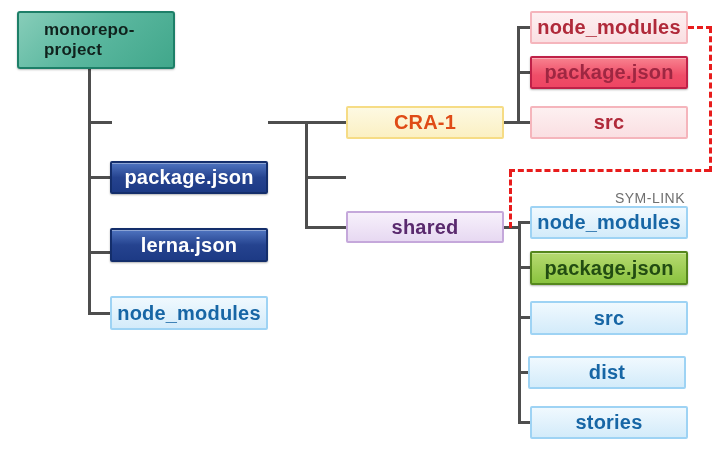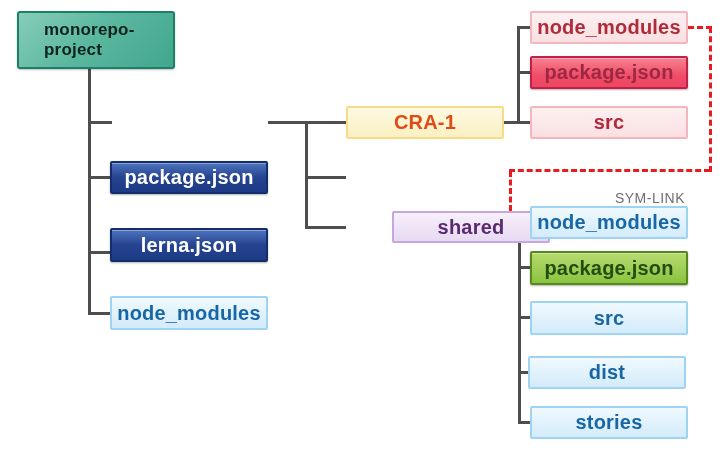--- a/index.html
+++ b/index.html
@@ -26,21 +26,21 @@
     background:linear-gradient(to bottom,#4f74c0 0%,#25438f 50%,#1d3a85 100%);
     border:2px solid #142e6b;color:#ffffff;
     box-shadow:inset 0 1px 0 rgba(255,255,255,.35),0 1px 2px rgba(0,0,0,.3);
   }
   .node-yellow{
     background:linear-gradient(to bottom,#fdf9e2 0%,#fbf0c3 100%);
     border:2px solid #f6dc85;color:#df4b16;
   }
   .node-purple{
     background:linear-gradient(to bottom,#f7f0fb 0%,#e7d9f2 100%);
-    border:2px solid #c5a8db;color:#5a2a6e;margin-left:46px;
+    border:2px solid #c5a8db;color:#5a2a6e;
   }
   .node-pink{
     background:linear-gradient(to bottom,#fdf0f1 0%,#fadfe2 100%);
     border:2px solid #f5b5bc;color:#b02a3a;
   }
   .node-red{
     background:linear-gradient(to bottom,#f8828f 0%,#ef4d68 60%,#ee4563 100%);
     border:2px solid #bf2148;color:#9e2742;
     box-shadow:inset 0 1px 0 rgba(255,255,255,.35),0 1px 2px rgba(0,0,0,.3);
   }

